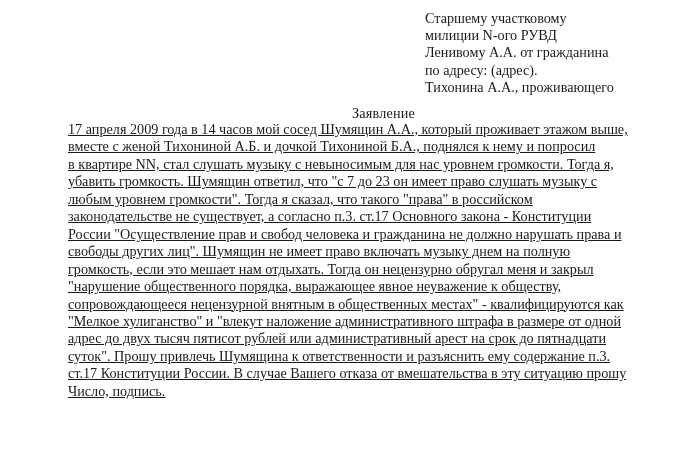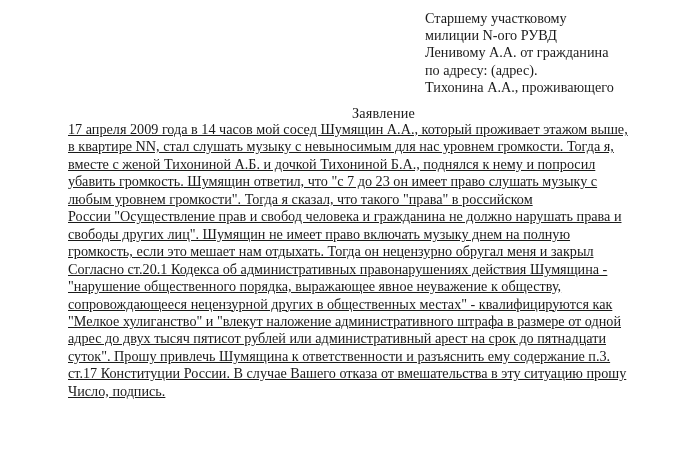--- a/index.html
+++ b/index.html
@@ -56,28 +56,28 @@
   <span class="line">милиции N-ого РУВД</span>
   <span class="line">Ленивому А.А. от гражданина</span>
   <span class="line">по адресу: (адрес).</span>
   <span class="line">Тихонина А.А., проживающего</span>
 </div>
 
 <div class="title">Заявление</div>
 
 <div class="body">
   <span class="line">17 апреля 2009 года в 14 часов мой сосед Шумящин А.А., который проживает этажом выше,</span>
+  <span class="line">вместе с женой Тихониной А.Б. и дочкой Тихониной Б.А., поднялся к нему и попросил</span>
   <span class="line">в квартире NN, стал слушать музыку с невыносимым для нас уровнем громкости. Тогда  я,</span>
-  <span class="line">вместе с женой Тихониной А.Б. и дочкой Тихониной Б.А., поднялся к нему и попросил</span>
   <span class="line">убавить громкость. Шумящин ответил, что "с 7 до 23 он имеет право слушать музыку с</span>
   <span class="line">любым уровнем громкости". Тогда я сказал, что такого "права" в российском</span>
+  <span class="line">законодательстве не существует, а согласно п.3. ст.17 Основного закона  - Конституции</span>
   <span class="line">России "Осуществление прав и свобод человека и гражданина не должно нарушать права и</span>
   <span class="line">свободы других лиц". Шумящин не имеет право включать музыку днем на полную</span>
   <span class="line">громкость, если это мешает нам отдыхать. Тогда  он нецензурно обругал меня и закрыл</span>
-  <span class="line">Согласно ст.20.1 Кодекса об административных правонарушениях действия Шумящина -</span>
   <span class="line">"нарушение общественного порядка, выражающее явное неуважение к обществу,</span>
-  <span class="line">сопровождающееся нецензурной других в общественных местах" - квалифицируются как</span>
+  <span class="line">сопровождающееся нецензурной внятным в общественных местах" - квалифицируются как</span>
   <span class="line">"Мелкое хулиганство" и "влекут наложение административного штрафа в размере от одной</span>
   <span class="line">адрес до двух тысяч пятисот рублей или административный арест на срок до пятнадцати</span>
   <span class="line">суток". Прошу привлечь Шумящина к ответственности и разъяснить ему содержание п.3.</span>
   <span class="line">ст.17 Конституции России. В случае Вашего отказа от вмешательства в эту ситуацию прошу</span>
   <span class="line">Число, подпись.</span>
 </div>
 
 </body></html>

